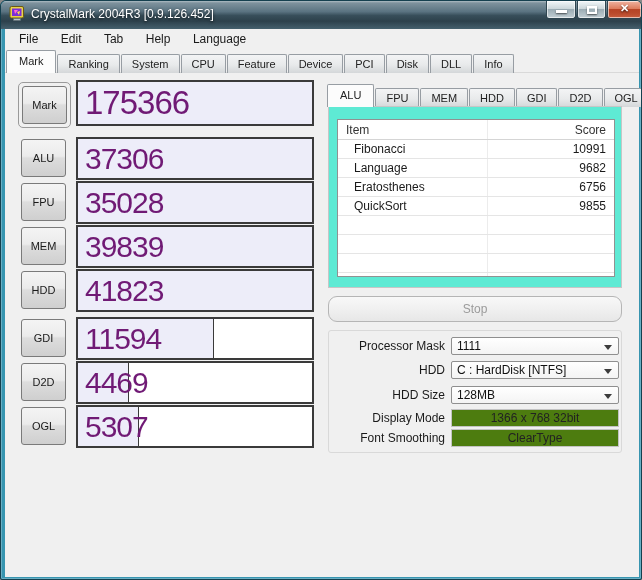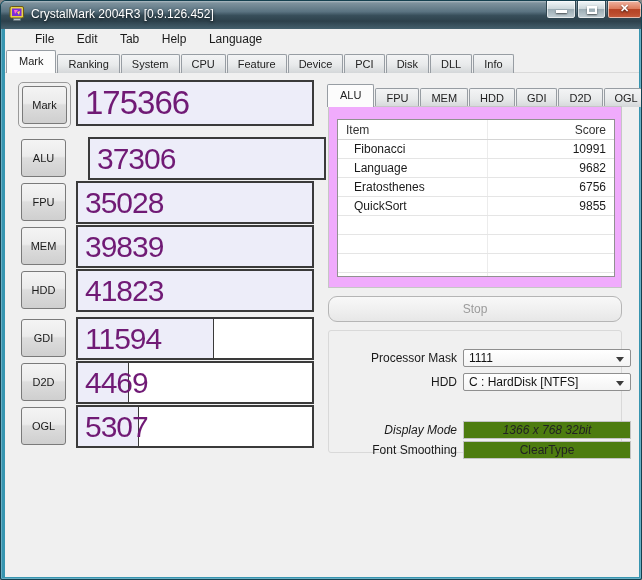--- a/index.html
+++ b/index.html
@@ -14,54 +14,54 @@
   .cap-btn{height:18px;border:1px solid #2e4550;border-top:none;border-radius:0 0 3px 3px;position:relative;margin-right:1px;
     background:linear-gradient(180deg,#f2f7f9 0%,#ccd7db 45%,#9cadb5 50%,#c2cfd4 100%);box-shadow:inset 0 0 0 1px rgba(255,255,255,.6);}
   .cap-btn.min{width:30px;}
   .cap-btn.max{width:29px;}
   .cap-btn.close{width:35px;background:linear-gradient(180deg,#efb4a2 0%,#dd7d5e 45%,#b84527 50%,#d3664443 100%),linear-gradient(180deg,#eba28b 0%,#d96a47 48%,#a83c20 52%,#c85f3f 100%);}
   .glyph-min{position:absolute;left:9px;bottom:5px;width:11px;height:3px;background:#fff;box-shadow:0 1px 2px rgba(0,0,0,.6);}
   .glyph-max{position:absolute;left:9px;top:5px;width:10px;height:8px;border:2px solid #fff;box-shadow:0 1px 2px rgba(0,0,0,.6);}
   .glyph-close{position:absolute;width:100%;text-align:center;top:1px;font-size:11px;font-weight:bold;color:#fff;text-shadow:0 1px 2px rgba(0,0,0,.7);}
   
   .client{position:absolute;left:4px;top:28px;width:634px;height:548px;background:#f0f0f0;}
-  .menubar{position:absolute;left:0;top:0;right:0;height:21px;background:#f0f0f0;padding-left:21px;}
+  .menubar{position:absolute;left:0;top:0;right:0;height:21px;background:#f0f0f0;padding-left:5px;}
   .menu-item{display:inline-block;padding:0 9px;line-height:21px;font-size:12px;color:#1a1a1a;}
   
   .tabstrip{position:absolute;left:0;top:21px;right:0;height:23px;padding-left:2px;display:flex;align-items:flex-end;}
   .tabstrip::after{content:"";position:absolute;left:0;right:0;bottom:0;height:1px;background:#d9d9d9;}
   .tab{position:relative;height:19px;line-height:18px;padding:0 10px;font-size:11px;color:#222;text-align:center;
     border:1px solid #979da3;border-bottom:none;border-radius:2px 2px 0 0;margin-right:1px;
     background:linear-gradient(180deg,#f3f4f5 0%,#e8eaeb 55%,#d4d7d9 100%);z-index:1;}
   .tab.selected{height:23px;line-height:21px;padding:0 12px;background:#fcfcfc;z-index:3;margin-left:-1px;}
   
   .row-btn{position:absolute;width:45px;height:38px;border:1px solid #7a7a7a;border-radius:3px;font-size:11px;color:#1a1a1a;
     background:linear-gradient(180deg,#f4f4f4 0%,#ebebeb 45%,#dddddd 50%,#cfcfcf 100%);display:flex;align-items:center;justify-content:center;}
   .btn-halo{position:absolute;left:13px;top:53px;width:53px;height:46px;border:1px solid #9a9a9a;border-radius:5px;padding:3px;}
   .btn-halo .row-btn{position:relative;width:45px;height:38px;}
   .score-box{position:absolute;left:71px;width:238px;border:2px solid #3a3a3a;background:#fff;overflow:hidden;}
   .score-fill{position:absolute;left:0;top:0;bottom:0;background:#ededf9;}
   .score-fill.partial{border-right:1px solid #3a3a3a;}
   .score-num{position:absolute;left:7px;top:0;bottom:0;display:flex;align-items:center;font-weight:normal;color:#701a75;letter-spacing:-1px;font-size:30px;}
   .score-num.big{font-size:33px;}
   
   .detail-tabs{position:absolute;left:323px;top:55px;width:294px;height:23px;display:flex;align-items:flex-end;}
-  .content-panel{position:absolute;left:323px;top:77px;width:294px;height:182px;border:1px solid #c6c6c6;background:#f0abfc;z-index:2;}
+  .content-panel{position:absolute;left:323px;top:77px;width:294px;height:182px;border:1px solid #c6c6c6;background:#5eead4;z-index:2;}
   .listview{position:absolute;left:8px;top:12px;width:278px;height:158px;border:1px solid #919191;background:#fff;overflow:hidden;}
   .lv-vsep{position:absolute;left:54%;top:0;bottom:0;width:1px;background:#ececec;}
   .lv-header{position:relative;height:20px;border-bottom:1px solid #d5d5d5;font-size:12px;color:#333;}
   .lv-header .c1{position:absolute;left:8px;line-height:20px;}
   .lv-header .c2{position:absolute;right:8px;line-height:20px;}
   .lv-row{position:relative;height:19px;border-bottom:1px solid #e5e5e5;font-size:12px;color:#1a1a1a;}
   .lv-row .c1{position:absolute;left:8px;line-height:18px;margin-left:8px;}
   .lv-row .c2{position:absolute;right:8px;line-height:18px;}
   .stop-btn{position:absolute;left:323px;top:267px;width:294px;height:26px;border:1px solid #b5b5b5;border-radius:9px;
     background:linear-gradient(180deg,#f8f8f8 0%,#f0f0f0 50%,#e7e7e7 100%);color:#9b9b9b;font-size:12px;text-align:center;line-height:24px;}
   .groupbox{position:absolute;left:323px;top:301px;width:294px;height:123px;border:1px solid #d9d9d9;border-radius:3px;}
-  .g-row{position:absolute;left:16px;width:100%;height:18px;margin-top:12px;}
+  .g-row{position:absolute;left:4px;width:100%;height:18px;}
   .g-label{position:absolute;left:0;width:112px;text-align:right;font-size:12px;color:#1a1a1a;line-height:18px;}
   .g-field{position:absolute;left:118px;width:168px;height:18px;font-size:12px;line-height:16px;}
   .combo{border:1px solid #8f8f8f;border-radius:2px;background:linear-gradient(180deg,#ffffff 0%,#f4f4f4 100%);color:#111;padding-left:5px;}
   .combo .arrow{position:absolute;right:6px;top:7px;width:0;height:0;border-left:4px solid transparent;border-right:4px solid transparent;border-top:5px solid #3c3c3c;}
   .static{border:1px solid #c3c3c3;background:#4d7c0f;color:#222;text-align:center;}
 </style>
 </head>
 <body>
 
 <div class="window">
@@ -113,21 +113,21 @@
 
     <div class="btn-halo">
       <div class="row-btn">Mark</div>
     </div>
     <div class="score-box" style="top:51px;height:46px;">
       <div class="score-fill" style="width: 100%;"></div>
       <div class="score-num big">175366</div>
     </div>
 
     <div class="row-btn" style="left:16px;top:110px;">ALU</div>
-    <div class="score-box" style="top:108px;height:43px;margin-left:12px;">
+    <div class="score-box" style="top:108px;height:43px;">
       <div class="score-fill" style="width: 100%;"></div>
       <div class="score-num">37306</div>
     </div>
 
     <div class="row-btn" style="left:16px;top:154px;">FPU</div>
     <div class="score-box" style="top:152px;height:43px;">
       <div class="score-fill" style="width: 100%;"></div>
       <div class="score-num">35028</div>
     </div>
 
@@ -210,21 +210,28 @@
           <span class="arrow"></span>
         </div>
       </div>
       <div class="g-row" style="top:30px;">
         <span class="g-label">HDD</span>
         <div class="g-field combo">
           <span>C : HardDisk [NTFS]</span>
           <span class="arrow"></span>
         </div>
       </div>
-      <div class="g-row" style="top:78px;font-style:italic;">
+      <div class="g-row" style="top:55px;">
+        <span class="g-label">HDD Size</span>
+        <div class="g-field combo">
+          <span>128MB</span>
+          <span class="arrow"></span>
+        </div>
+      </div>
+      <div class="g-row" style="top:78px;">
         <span class="g-label">Display Mode</span>
         <div class="g-field static">1366 x 768 32bit</div>
       </div>
       <div class="g-row" style="top:98px;">
         <span class="g-label">Font Smoothing</span>
         <div class="g-field static">ClearType</div>
       </div>
     </div>
 
   </div>

